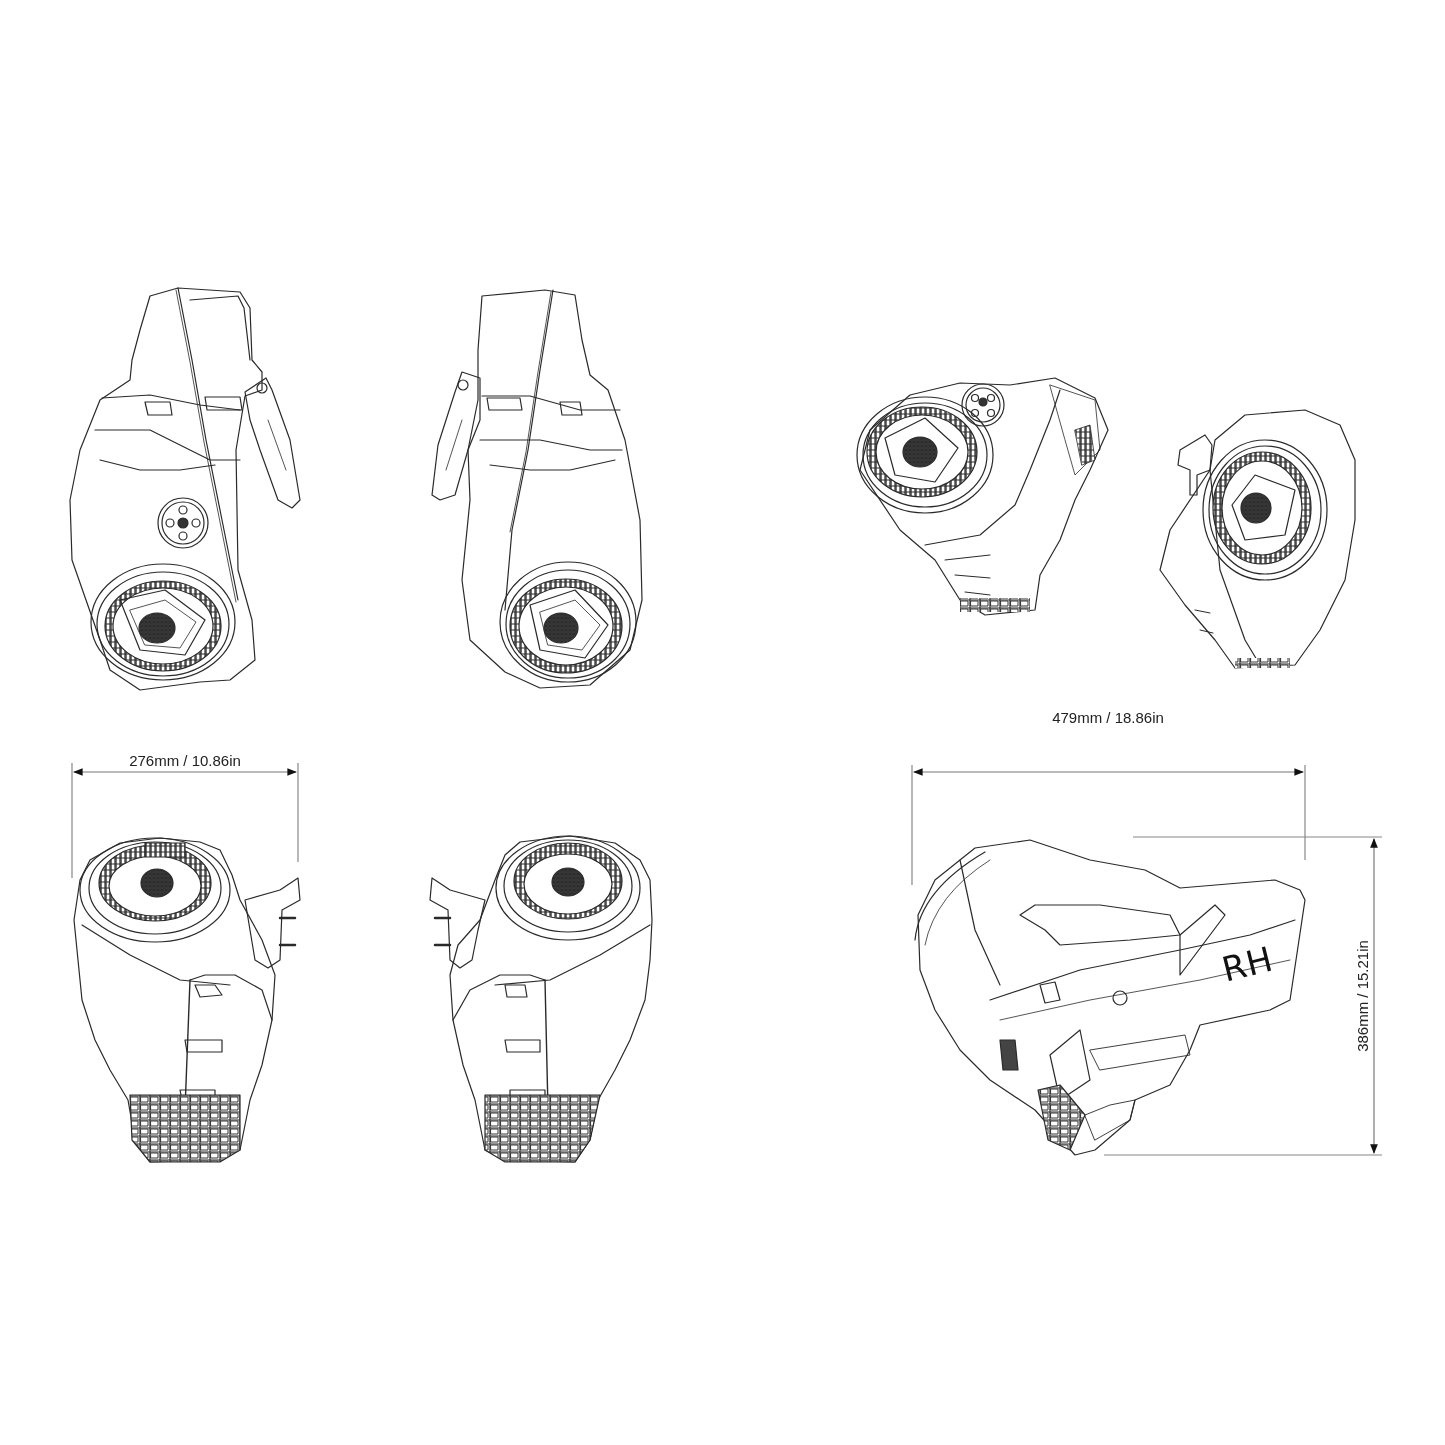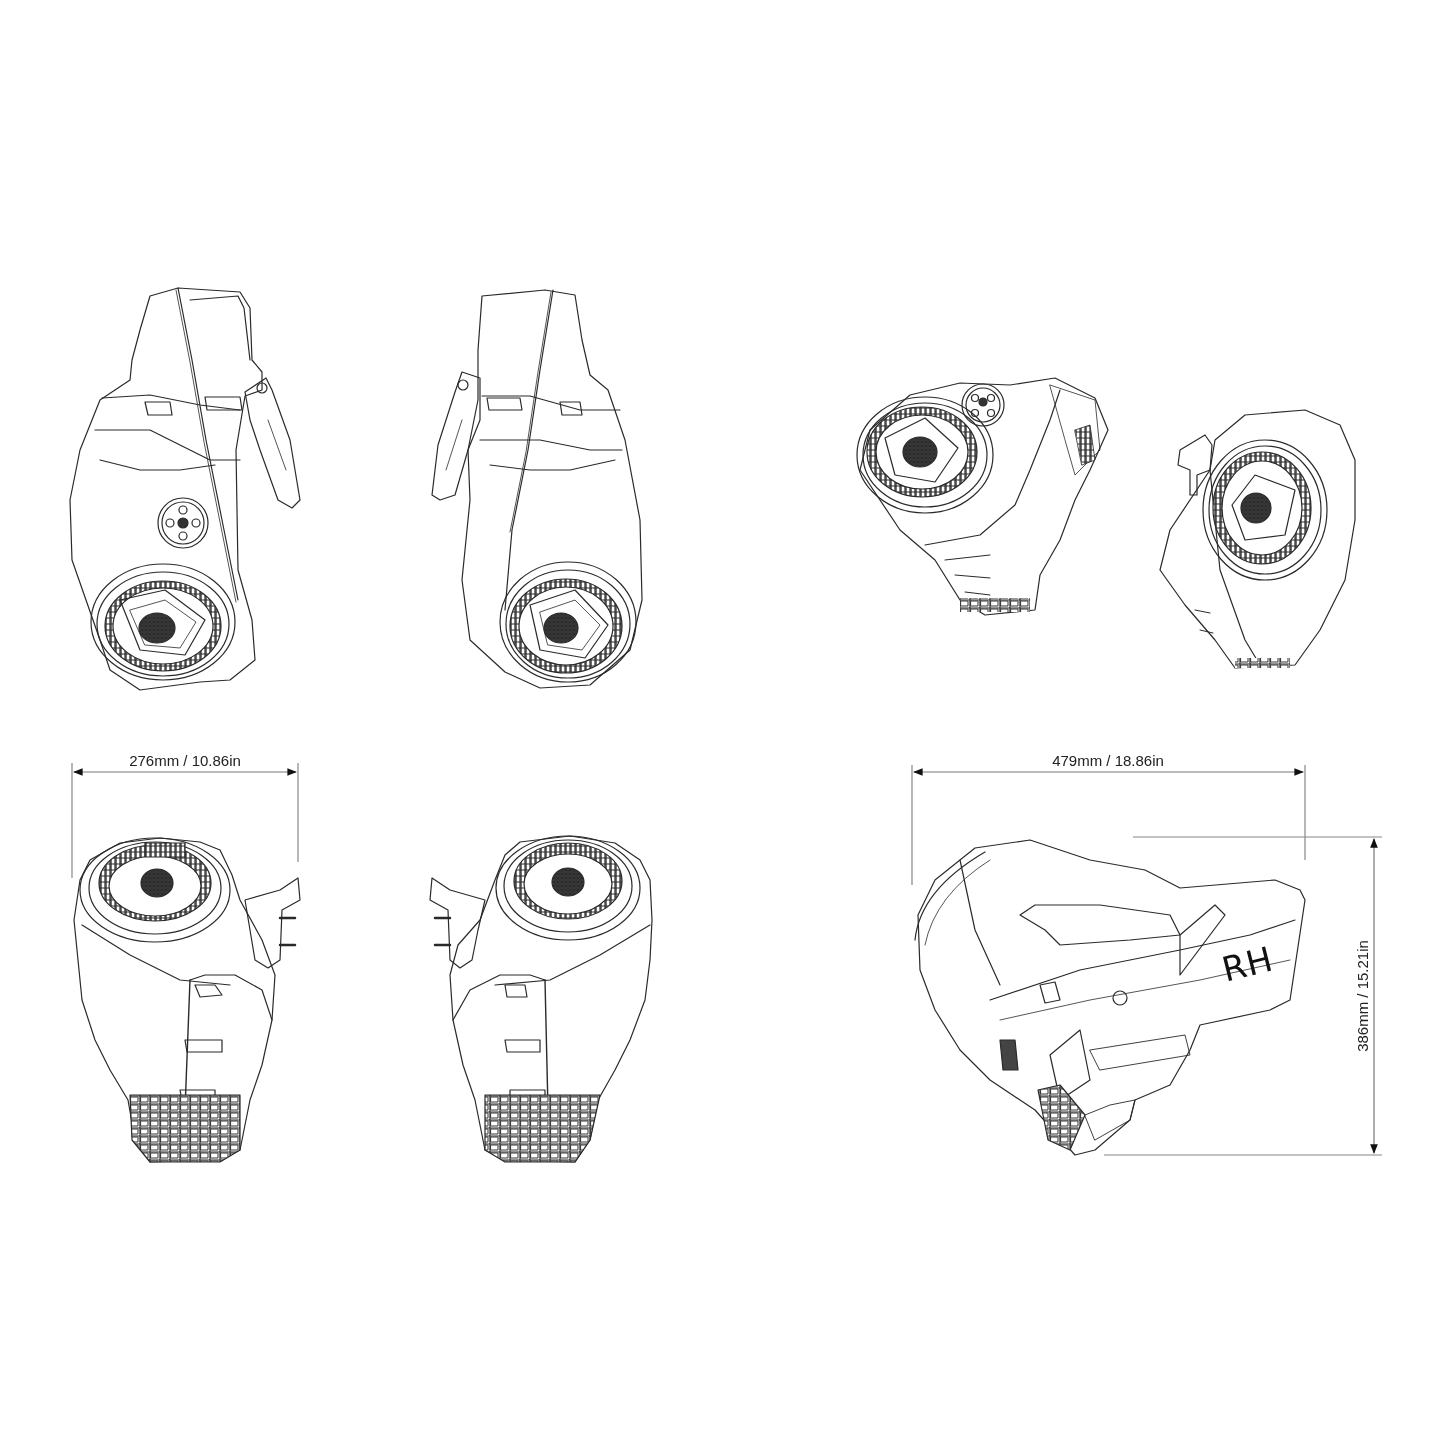--- a/index.html
+++ b/index.html
@@ -219,16 +219,16 @@
   </g>
 
   <g stroke="#888" stroke-width="1.2">
     <line x1="1133" y1="837" x2="1382" y2="837"></line>
     <line x1="1104" y1="1155" x2="1382" y2="1155"></line>
     <line x1="1374" y1="839" x2="1374" y2="1153" stroke="#777" marker-start="url(#arrow)" marker-end="url(#arrow)"></line>
   </g>
 </svg>
 
 <div class="dim-label h" style="left:185px; top:752px;">276mm / 10.86in</div>
-<div class="dim-label h" style="left:1108px; top:752px;">479mm / 18.86in</div>
+<div class="dim-label h" style="left:1108px; top:709px;">479mm / 18.86in</div>
 <div class="dim-label v" style="left:1362px; top:996px;">386mm / 15.21in</div>
 
 </div>
 
 </body></html>

